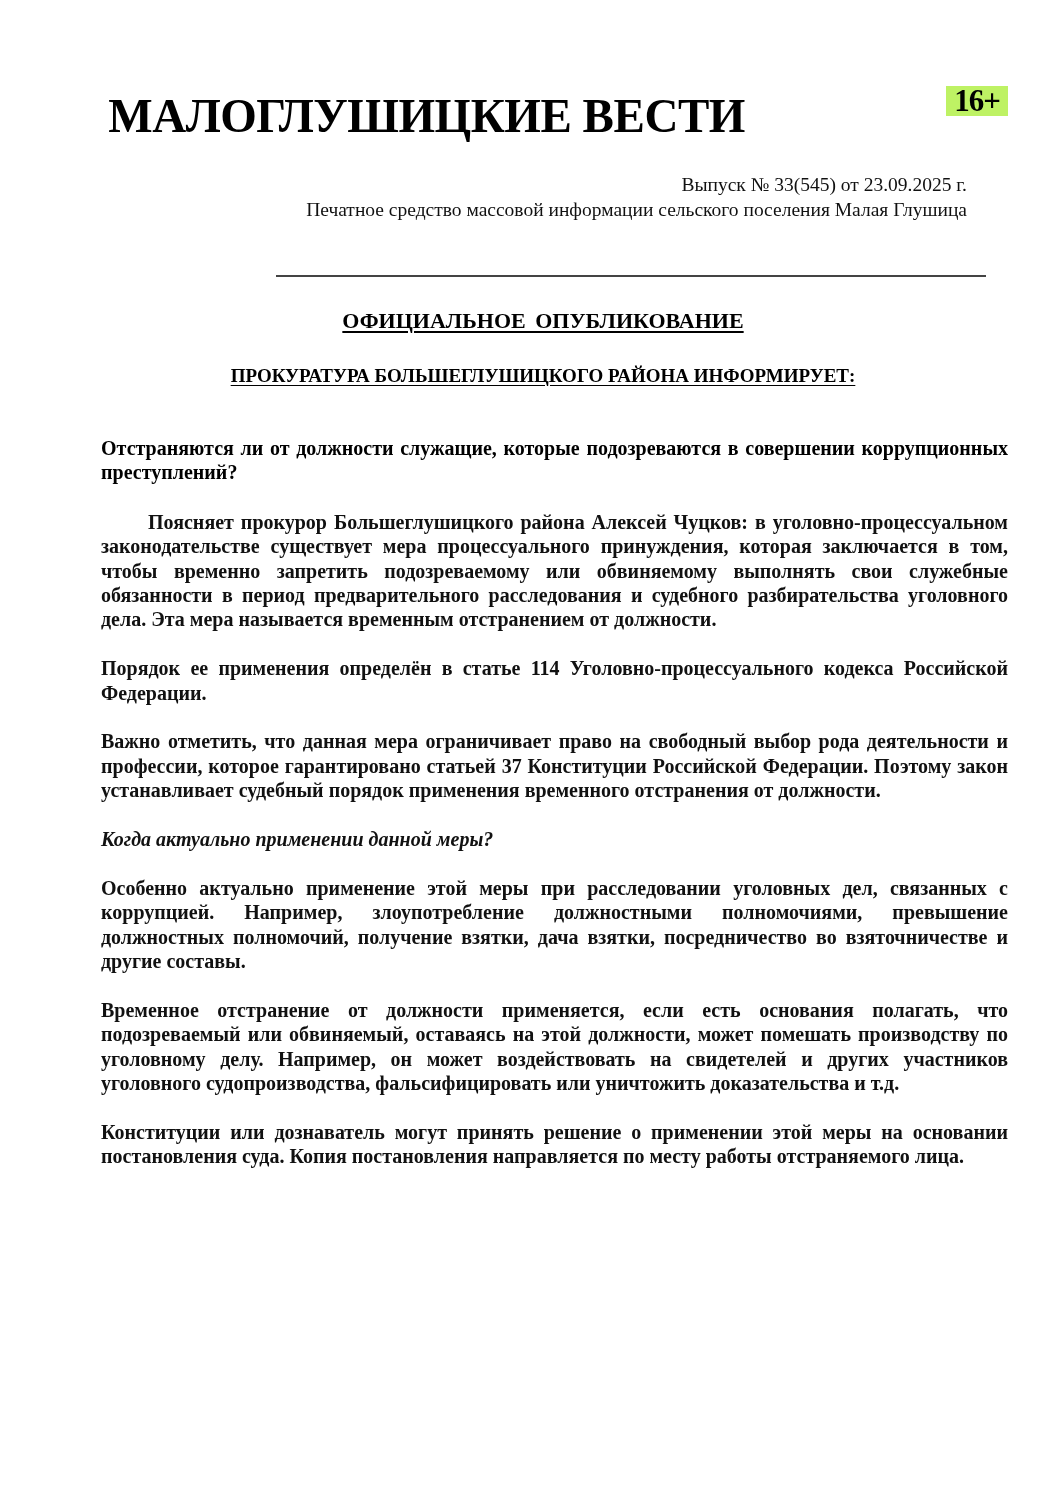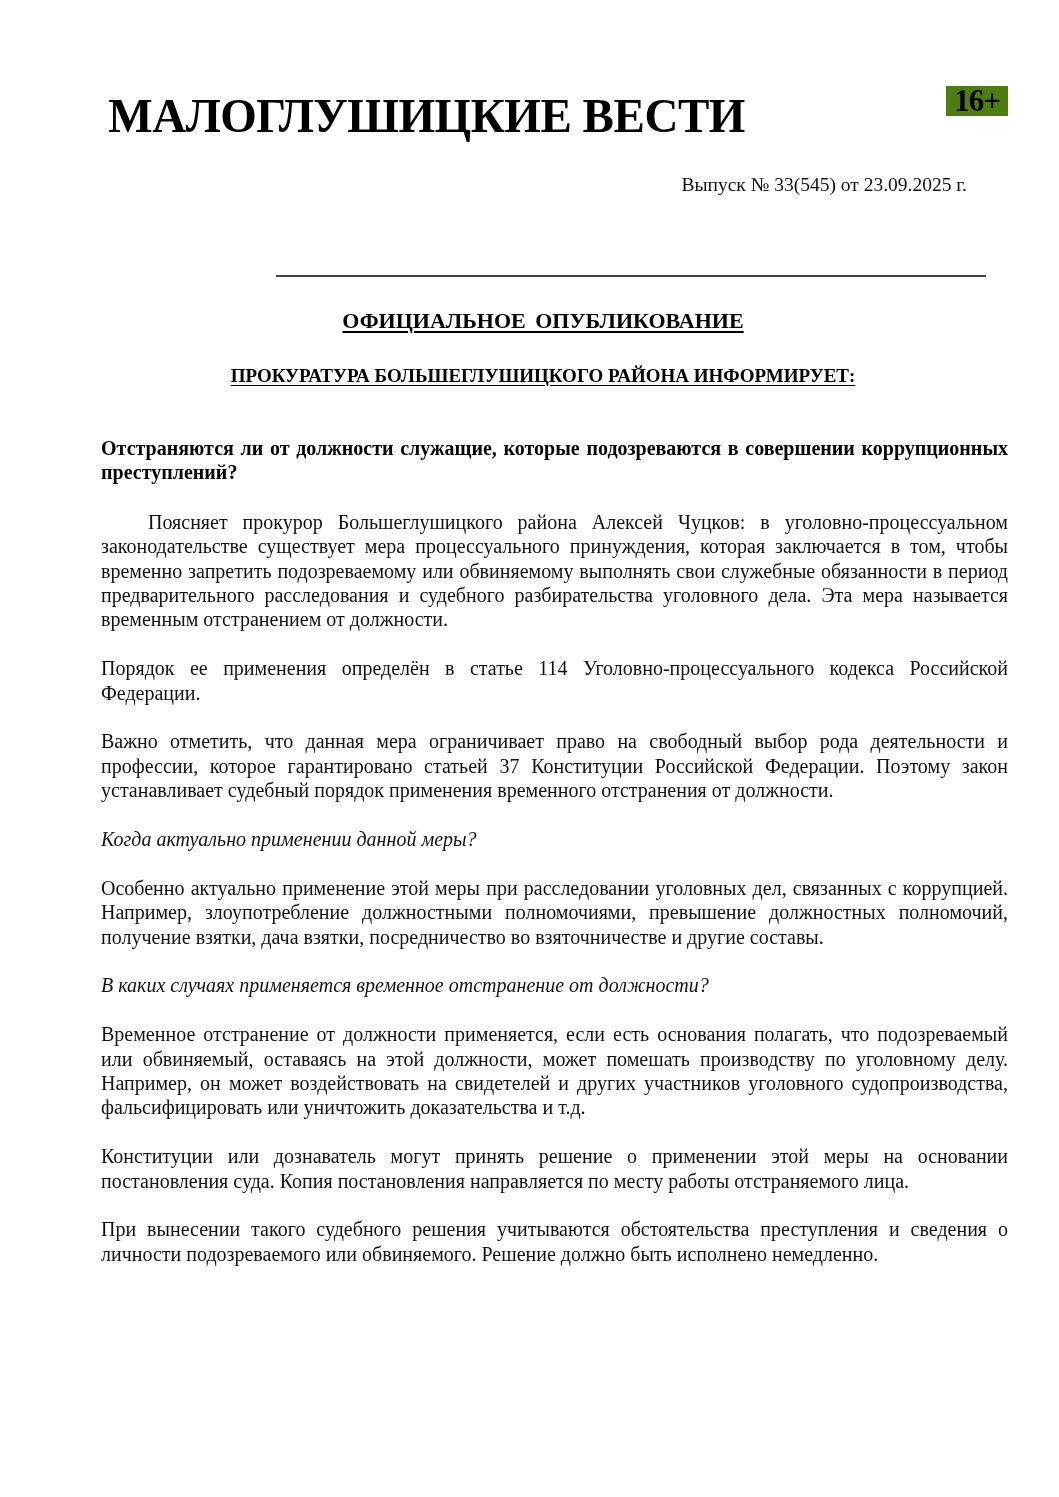--- a/index.html
+++ b/index.html
@@ -11,21 +11,21 @@
     position: absolute; left: 0; top: 86px; width: 846px; text-align: center;
   }
   .masthead-title {
     display: inline-block; margin-left: 8px;
     font-family: "Liberation Serif", serif; font-weight: bold;
     font-size: 49px; letter-spacing: -0.5px; transform: scaleX(0.96);
     line-height: 60px; color: #000;
   }
   .age-badge {
     position: absolute; left: 946px; top: 86px; width: 62px; height: 30px;
-    background: #4d7c0f; text-align: center;
+    background: #bef264; text-align: center;
     font-family: "Liberation Serif", serif; font-weight: bold; font-size: 31px;
     line-height: 30px; color: #000; letter-spacing: -1px;
   }
   .issue-block {
     position: absolute; right: 92px; top: 172px; text-align: right;
     font-size: 19.5px; line-height: 25px; color: #111;
   }
   .issue-block div { white-space: nowrap; }
   .rule {
     position: absolute; left: 276px; top: 275px; width: 710px; height: 0;
@@ -35,46 +35,45 @@
     position: absolute; left: 0; width: 1086px; text-align: center;
     font-weight: bold; text-decoration: underline; text-underline-offset: 3px;
     color: #000;
   }
   .official { top: 307px; font-size: 22px; line-height: 28px; word-spacing: 4px; }
   .prosecutor { top: 363px; font-size: 19px; line-height: 26px; }
   .article {
     position: absolute; left: 101px; width: 907px; top: 436px;
     font-size: 20px; line-height: 24.4px; text-align: justify; color: #111;
   }
-  .article p { margin: 0 0 24.4px 0; }
+  .article p { margin: 0 0 24.4px 0; font-weight: bold; }
   .article .lead { font-weight: bold; color: #000; margin-bottom: 25px; }
   .article .indent { text-indent: 47px; }
   .article .q { font-style: italic; }
 </style>
 </head>
 <body>
 
 <div class="masthead">
   <span class="masthead-title">МАЛОГЛУШИЦКИЕ ВЕСТИ</span>
 </div>
 <div class="age-badge">16+</div>
 
 <div class="issue-block">
   <div>Выпуск № 33(545) от 23.09.2025 г.</div>
+  <div>Печатное средство массовой информации сельского поселения Малая  Глушица</div>
 </div>
 
 <div class="rule"></div>
 
 <div class="section-title official">ОФИЦИАЛЬНОЕ  ОПУБЛИКОВАНИЕ</div>
 <div class="section-title prosecutor">ПРОКУРАТУРА БОЛЬШЕГЛУШИЦКОГО РАЙОНА ИНФОРМИРУЕТ:</div>
 
 <div class="article">
   <p class="lead">Отстраняются ли от должности служащие, которые подозреваются в совершении коррупционных преступлений?</p>
   <p class="indent">Поясняет прокурор Большеглушицкого района Алексей Чуцков: в уголовно-процессуальном законодательстве существует мера процессуального принуждения, которая заключается в том, чтобы временно запретить подозреваемому или обвиняемому выполнять свои служебные обязанности в период предварительного расследования и судебного разбирательства уголовного дела. Эта мера называется временным отстранением от должности.</p>
   <p>Порядок ее применения определён в статье 114 Уголовно-процессуального кодекса Российской Федерации.</p>
   <p>Важно отметить, что данная мера ограничивает право на свободный выбор рода деятельности и профессии, которое гарантировано статьей 37 Конституции Российской Федерации. Поэтому закон устанавливает судебный порядок применения временного отстранения от должности.</p>
   <p class="q">Когда актуально применении данной меры?</p>
   <p>Особенно актуально применение этой меры при расследовании уголовных дел, связанных с коррупцией. Например, злоупотребление должностными полномочиями, превышение должностных полномочий, получение взятки, дача взятки, посредничество во взяточничестве и другие составы.</p>
-  <p class="q">В каких случаях применяется временное отстранение от должности?</p>
   <p>Временное отстранение от должности применяется, если есть основания полагать, что подозреваемый или обвиняемый, оставаясь на этой должности, может помешать производству по уголовному делу. Например, он может воздействовать на свидетелей и других участников уголовного судопроизводства, фальсифицировать или уничтожить доказательства и т.д.</p>
   <p>Конституции или дознаватель могут принять решение о применении этой меры на основании постановления суда. Копия постановления направляется по месту работы отстраняемого лица.</p>
-  <p>При вынесении такого судебного решения учитываются обстоятельства преступления и сведения о личности подозреваемого или обвиняемого. Решение должно быть исполнено немедленно.</p>
 </div>
 
 </body></html>

